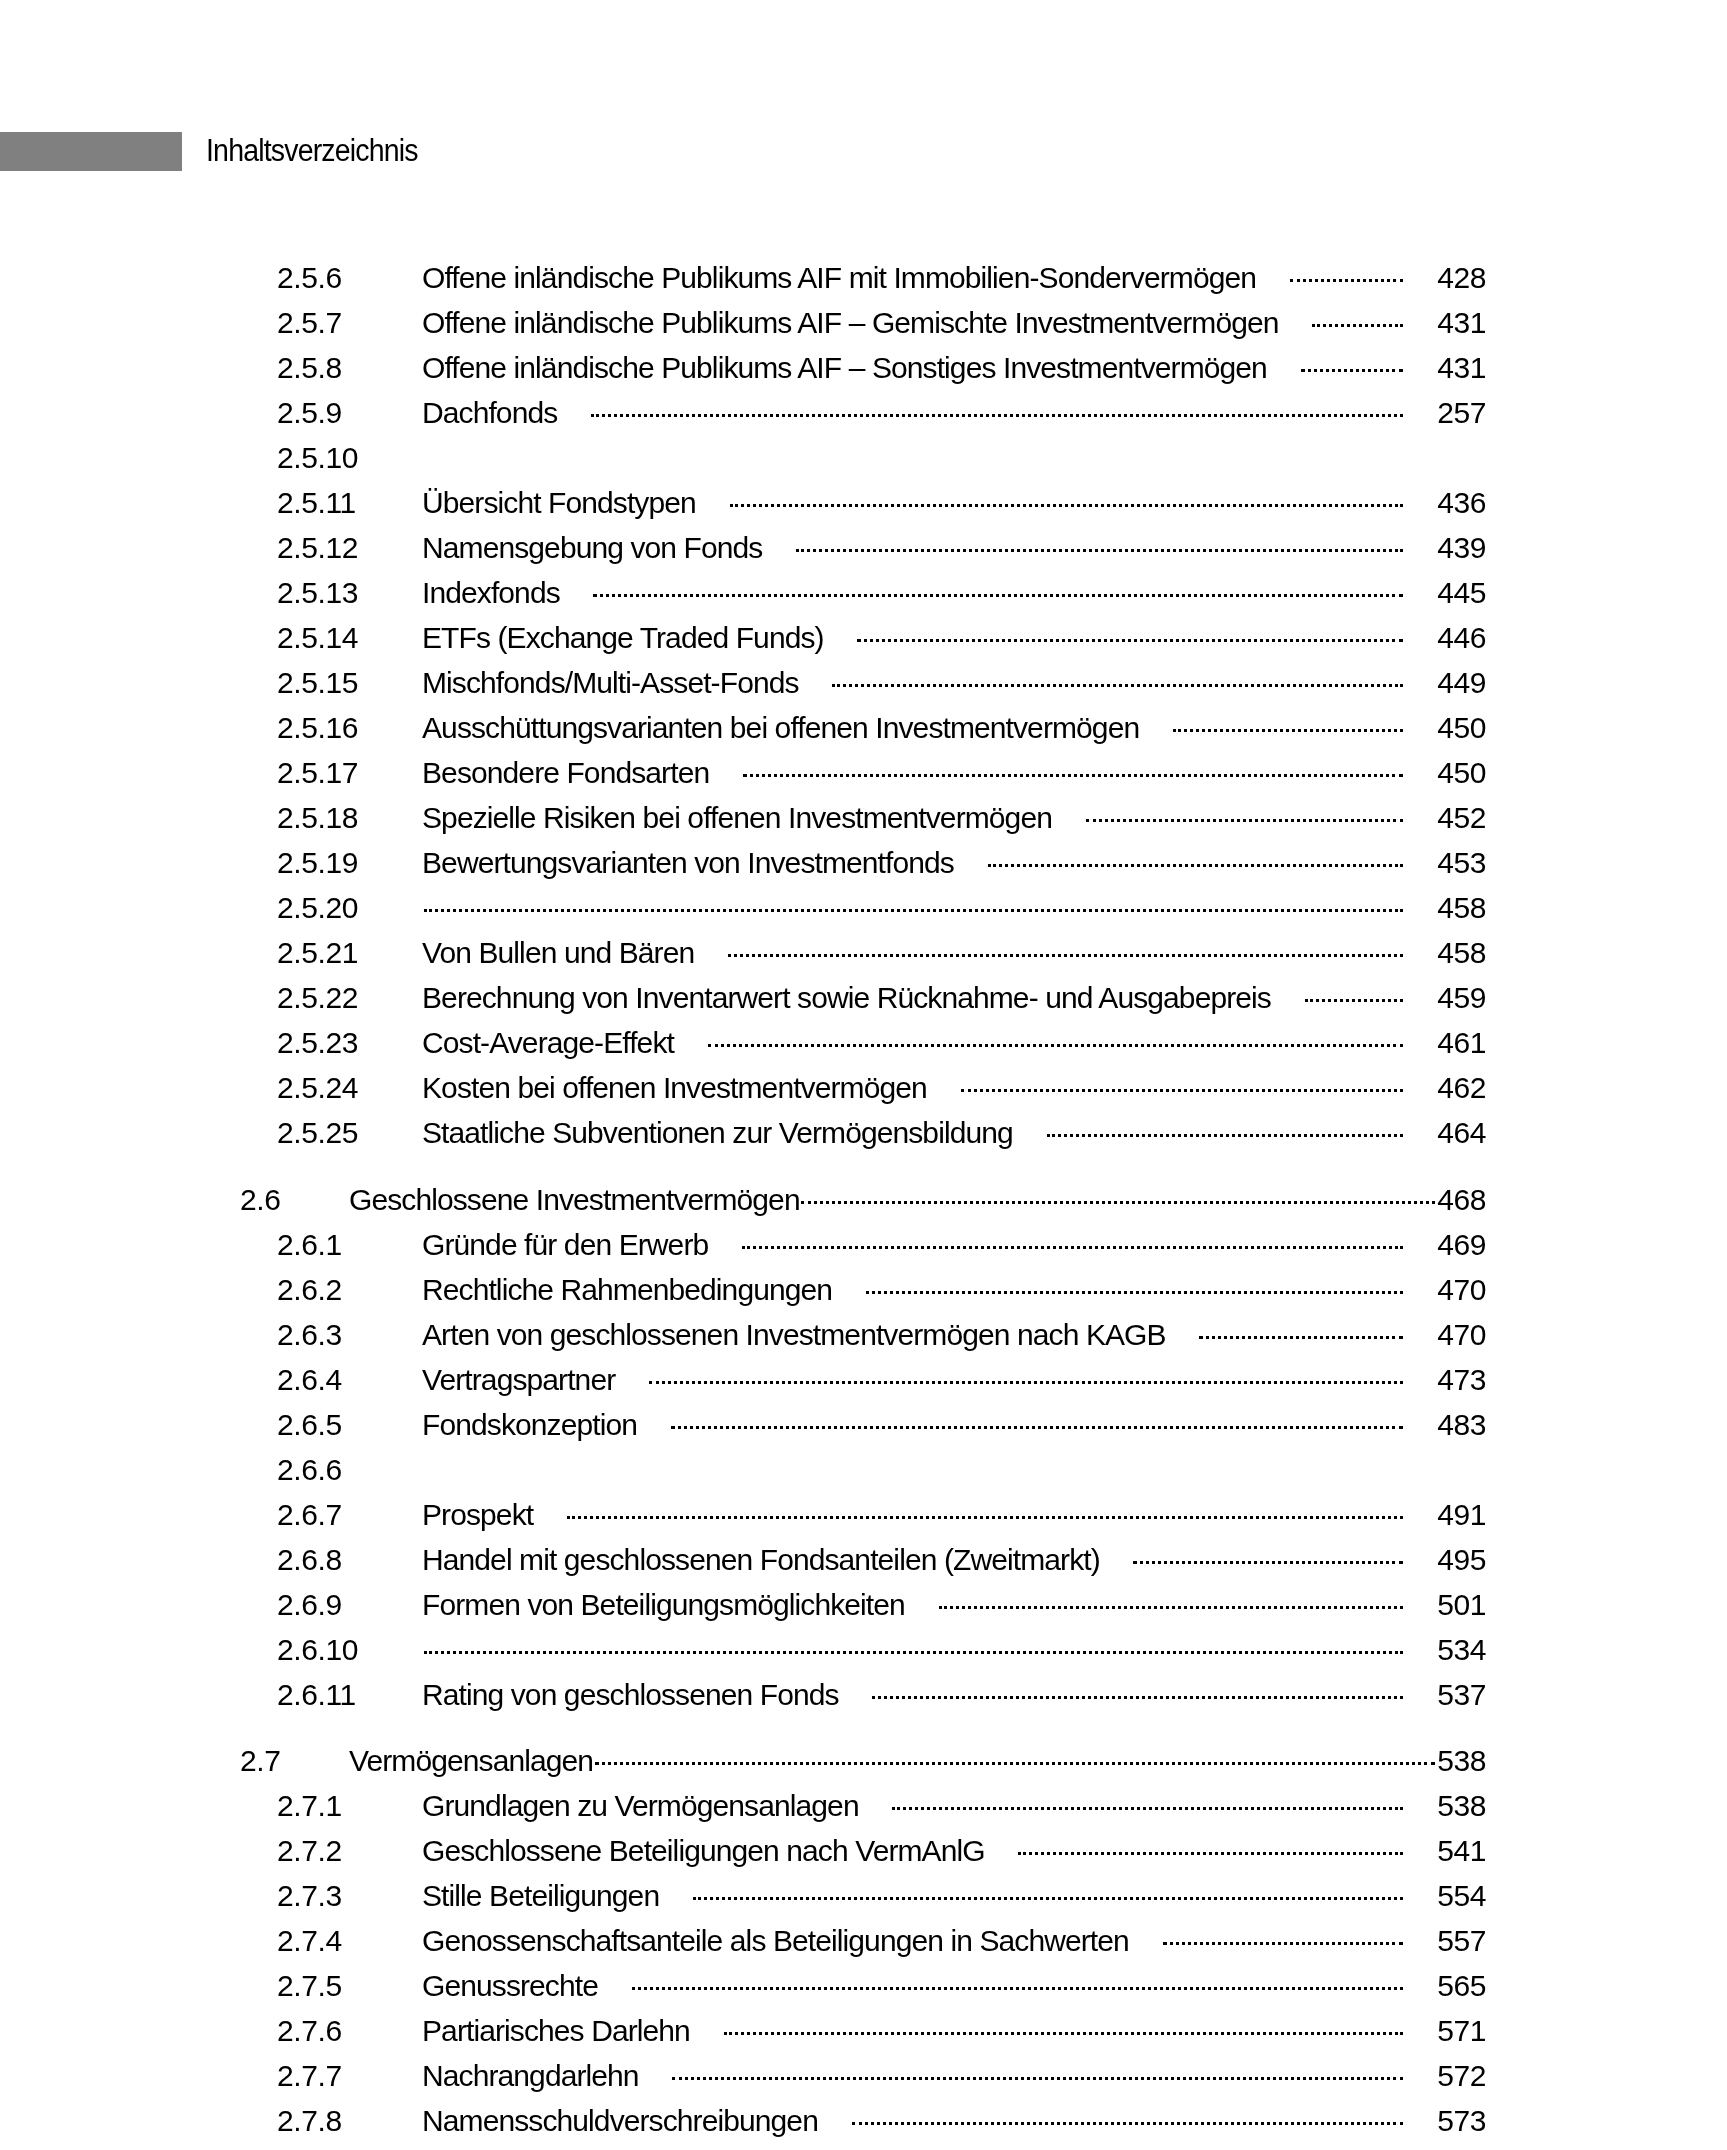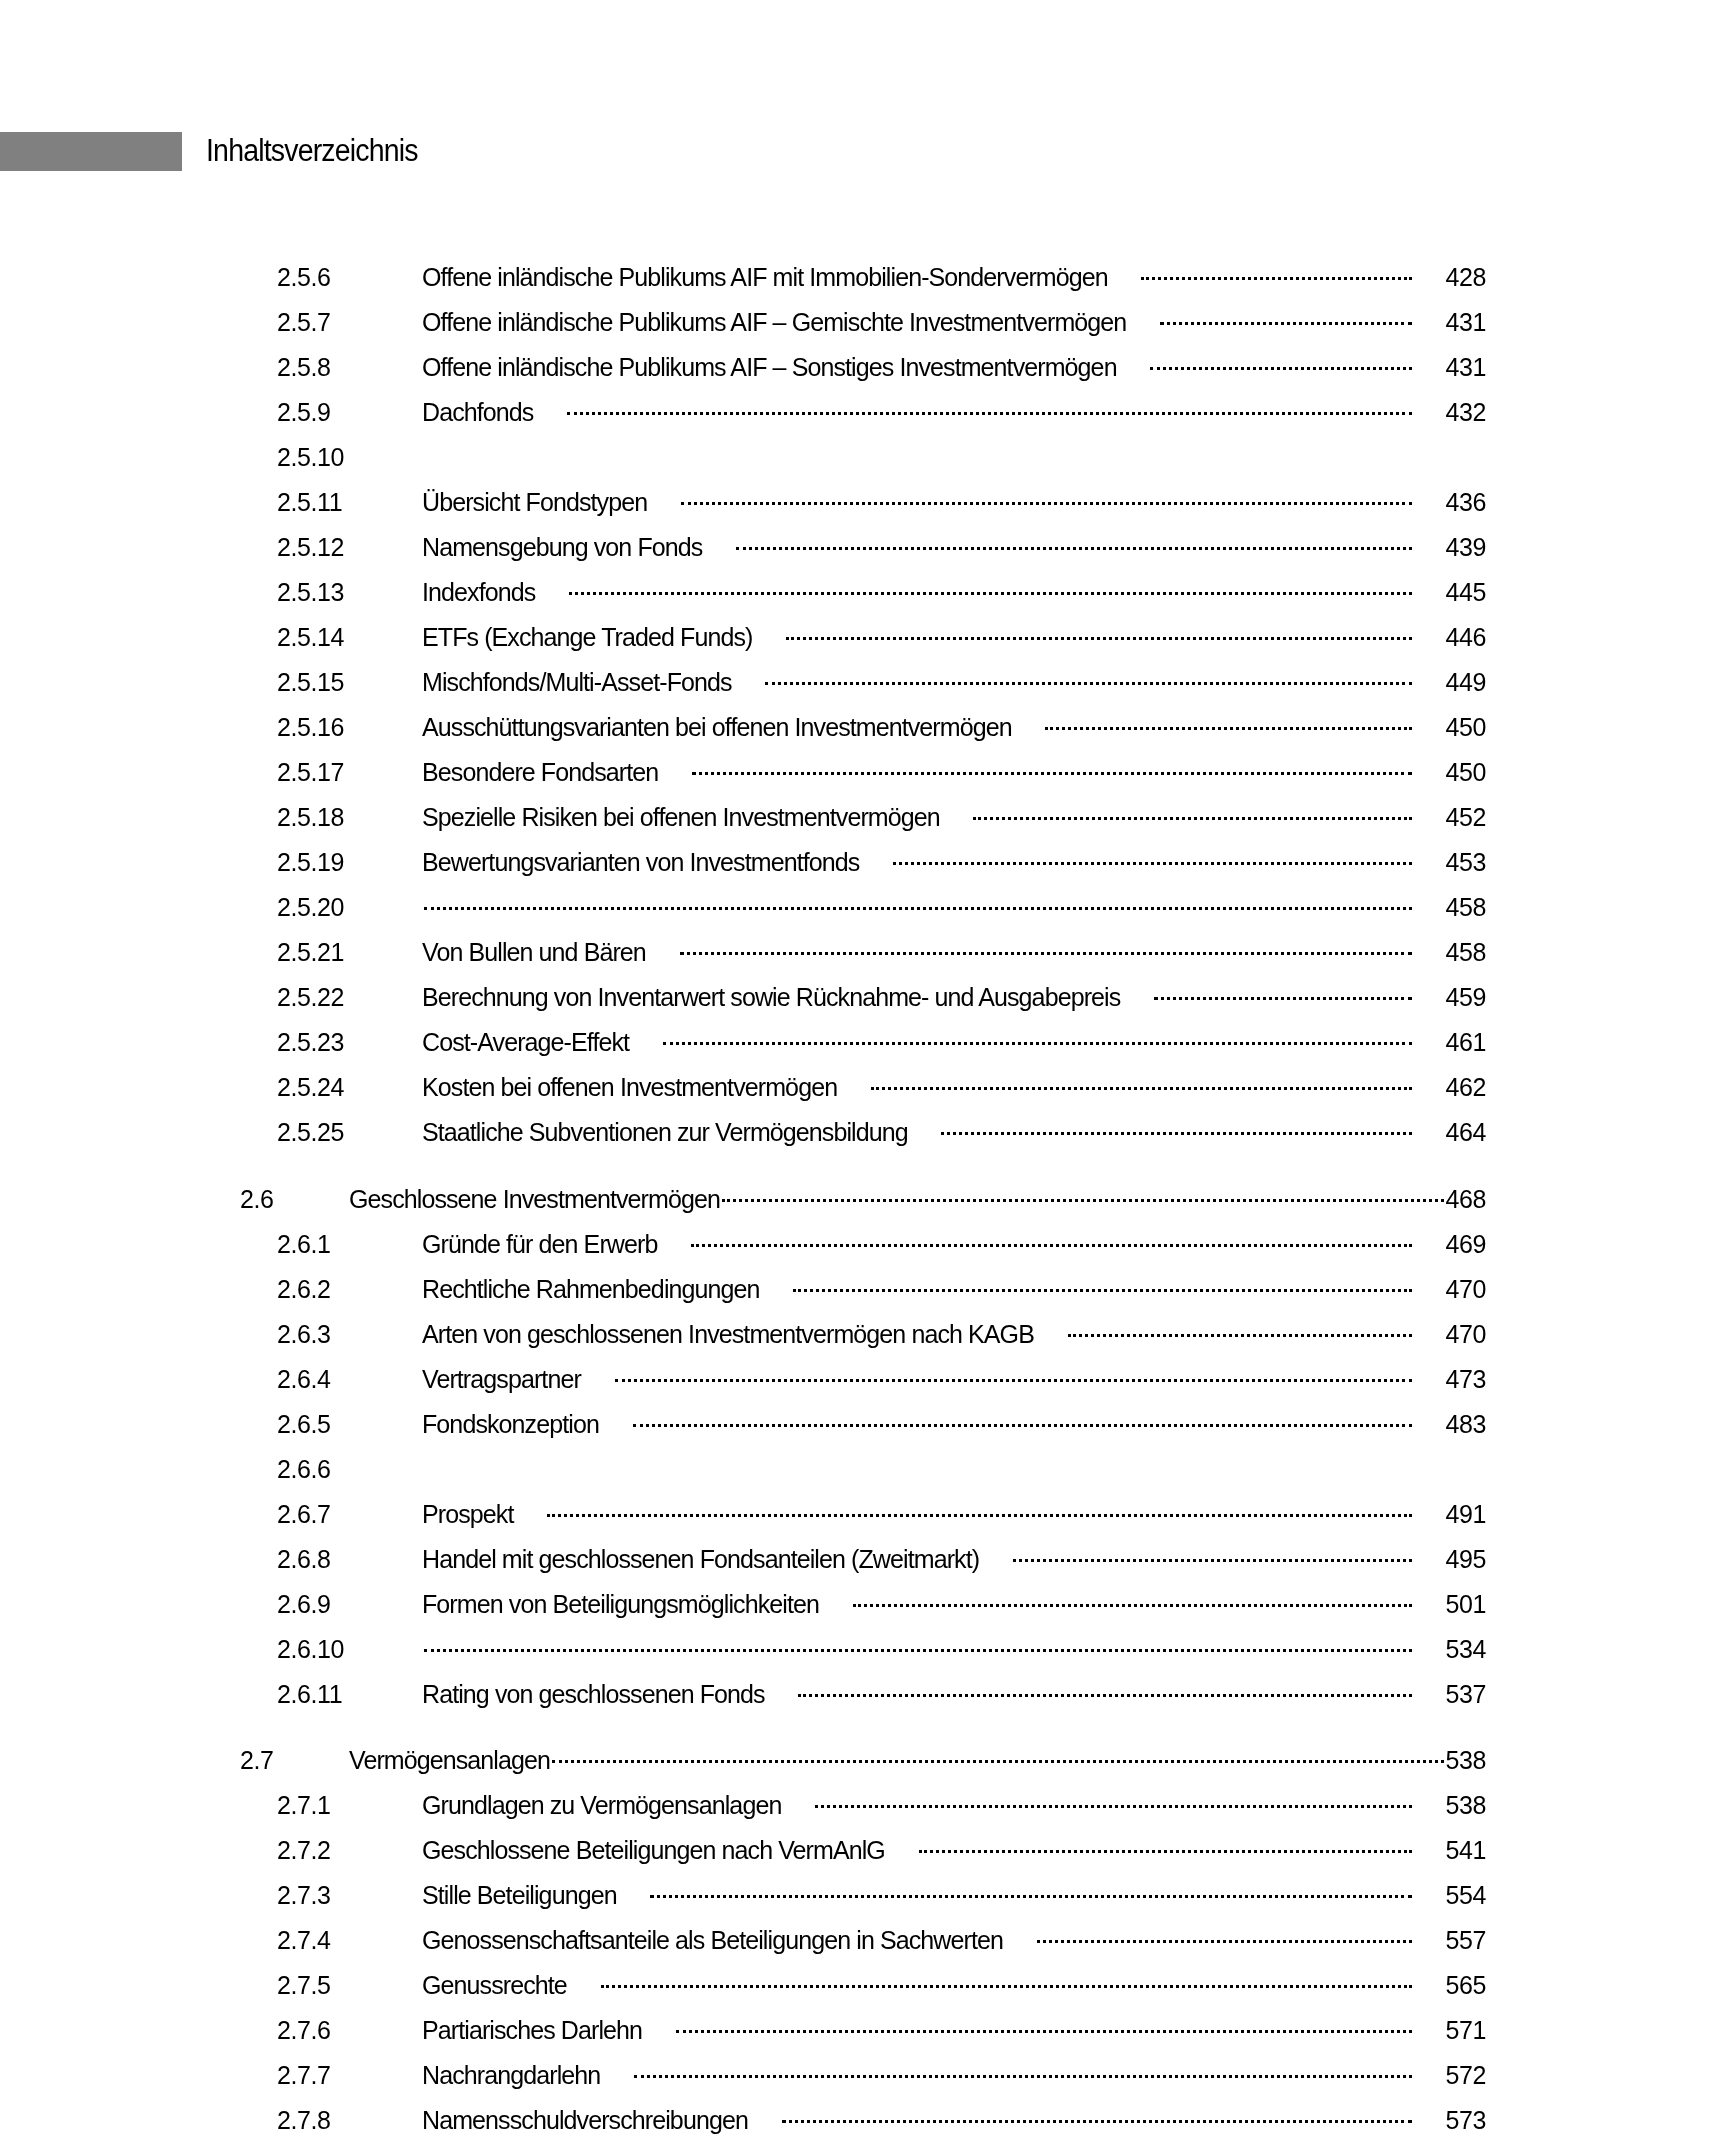--- a/index.html
+++ b/index.html
@@ -7,21 +7,21 @@
       width: 1727px; height: 2439px; position: relative; overflow: hidden;
       font-family: "Liberation Sans", sans-serif; color: #000;
     }
     .header-bar { position: absolute; left: 0; top: 132px; width: 182px; height: 39px; background: #808080; }
     .header-title {
       position: absolute; left: 206px; top: 129px; font-size: 31px; line-height: 43px;
       letter-spacing: -0.9px; transform: scaleX(0.92); transform-origin: left center;
     }
     .toc { position: absolute; left: 0; top: 255px; width: 1727px; }
     .row {
-      position: relative; height: 45px; font-size: 25px; line-height: 45px; white-space: nowrap;
+      position: relative; height: 45px; font-size: 30px; line-height: 45px; white-space: nowrap;
     }
     .row.gap-before { margin-top: 21.5px; text-align: center; }
     .num { position: absolute; top: 0; letter-spacing: -0.4px; }
     .row.sub .num { left: 277px; }
     .row.sec .num { left: 240px; }
     .entry {
       position: absolute; top: 0; right: 241px; display: flex; align-items: baseline; overflow: hidden;
     }
     .row.sub .entry { left: 422px; gap: 32px; }
     .row.sec .entry { left: 349px; }
@@ -62,21 +62,21 @@
         <span class="title">Offene inländische Publikums AIF – Sonstiges Investmentvermögen</span>
         <span class="leader"></span>
         <span class="page">431</span>
       </span>
     </div>
     <div class="row sub">
       <span class="num">2.5.9</span>
       <span class="entry">
         <span class="title">Dachfonds</span>
         <span class="leader"></span>
-        <span class="page">432</span>
+        <span class="page">257</span>
       </span>
     </div>
     <div class="row sub">
       <span class="num">2.5.10</span>
     </div>
     <div class="row sub">
       <span class="num">2.5.11</span>
       <span class="entry">
         <span class="title">Übersicht Fondstypen</span>
         <span class="leader"></span>

